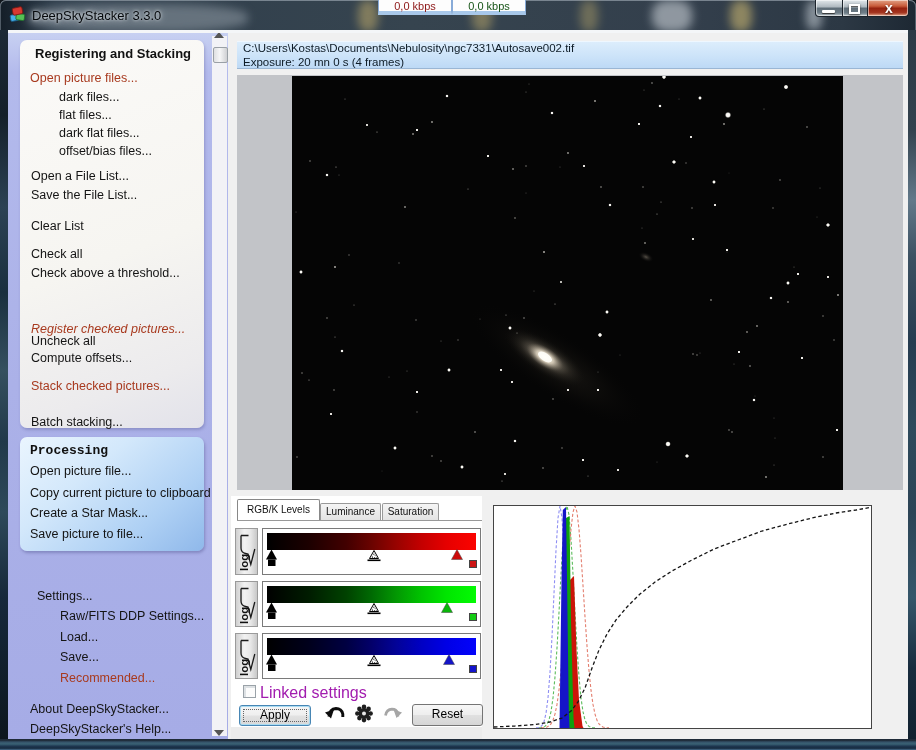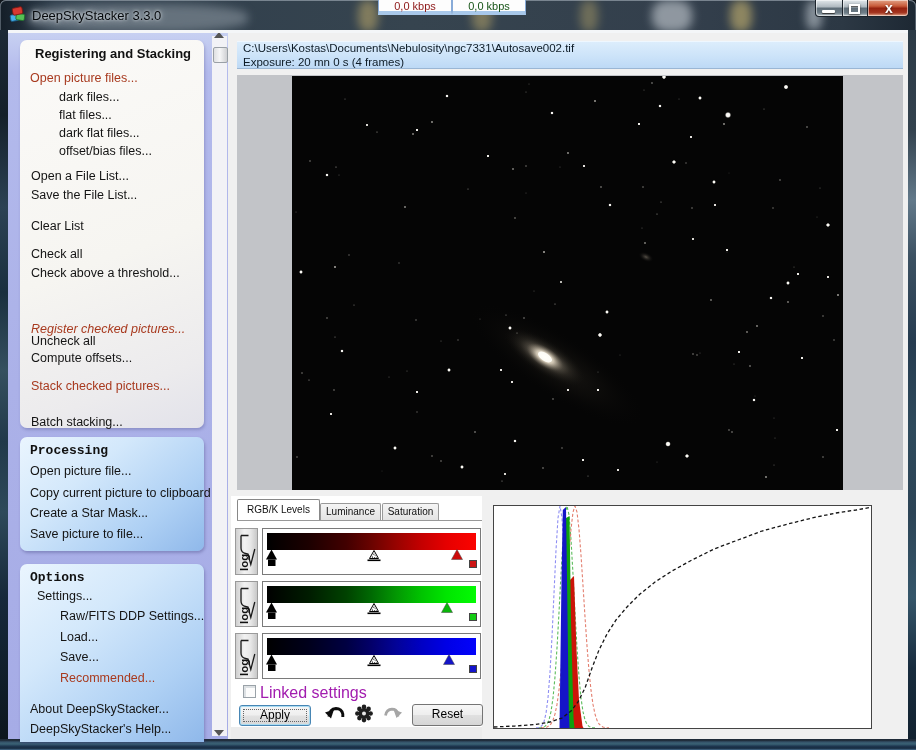--- a/index.html
+++ b/index.html
@@ -77,23 +77,20 @@
  <div id="sidebar" class="abs">
 
   <div class="panel" style="top:10px;height:388px;background:linear-gradient(160deg,#fbfaf8 0%,#f6f5f1 55%,#ecebed 85%,#e2e2ea 100%);box-shadow:1px 2px 3px rgba(70,70,130,.3);">
     <div class="phead" style="padding-left:15px;">Registering and Stacking</div>
   </div>
 
   <div class="panel p-blue" style="top:407px;height:114px;">
     <div class="phead">Processing</div>
   </div>
 
-  <div class="panel p-blue" style="top:534px;height:178px;border-radius:7px 7px 0 0;">
-    <div class="phead">Options</div>
-  </div>
 
   <div class="plink rlink" style="left:22px;top:41px;">Open picture files...</div>
   <div class="plink" style="left:51px;top:59.5px;">dark files...</div>
   <div class="plink" style="left:51px;top:78px;">flat files...</div>
   <div class="plink" style="left:51px;top:95.5px;">dark flat files...</div>
   <div class="plink" style="left:51px;top:114px;">offset/bias files...</div>
   <div class="plink" style="left:23px;top:138.5px;">Open a File List...</div>
   <div class="plink" style="left:23px;top:157.5px;text-align:right;">Save the File List...</div>
   <div class="plink" style="left:23px;top:188.5px;">Clear List</div>
   <div class="plink" style="left:23px;top:217px;">Check all</div>

